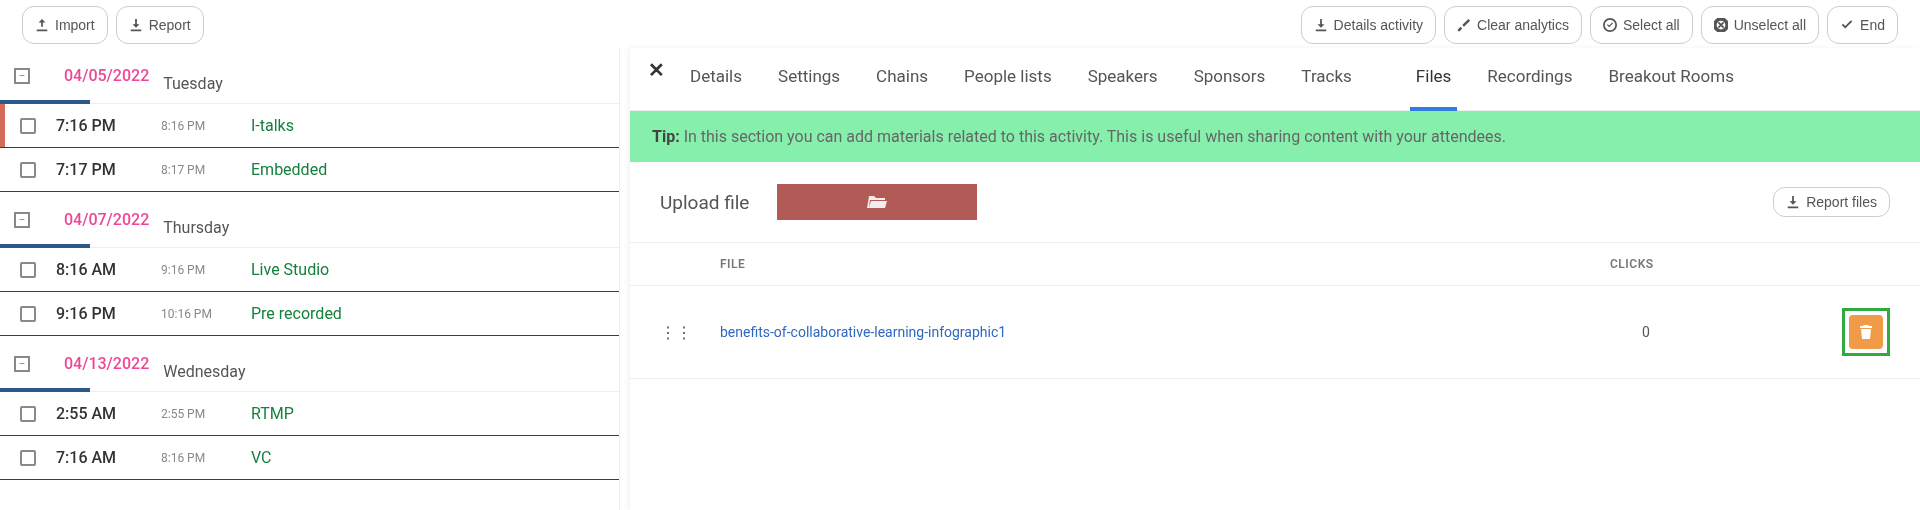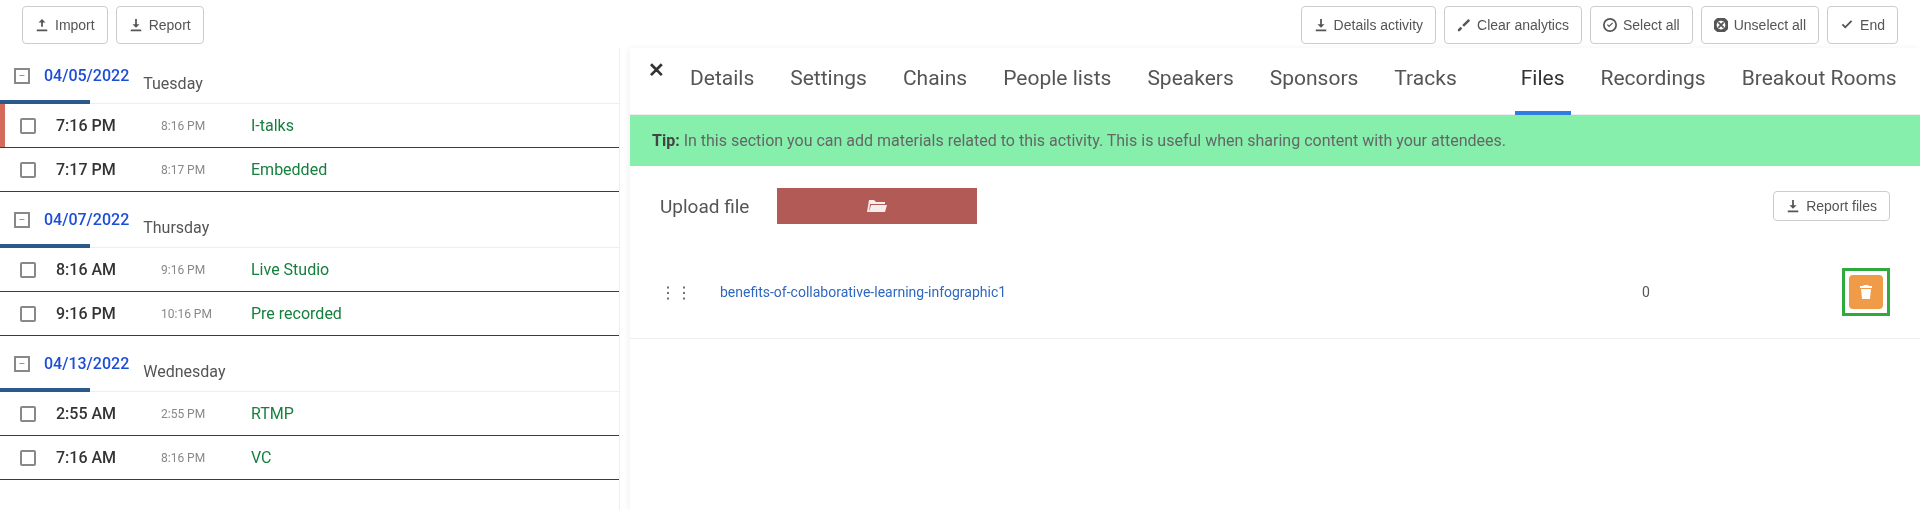--- a/index.html
+++ b/index.html
@@ -21,21 +21,21 @@
     right: 0;
     height: 38px;
     display: flex;
     justify-content: space-between;
     padding: 0 22px;
   }
   .btn-group { display: flex; gap: 8px; }
   .btn {
     background: #fff;
     border: 1px solid #ccc;
-    border-radius: 4px;
+    border-radius: 12px;
     padding: 6px 12px;
     font-size: 14px;
     color: #555;
     display: inline-flex;
     align-items: center;
     gap: 6px;
     cursor: pointer;
   }
   .btn svg { width: 14px; height: 14px; fill: #555; }
 
@@ -60,21 +60,21 @@
   }
   .day-header::after {
     content: "";
     position: absolute;
     left: 0;
     bottom: -1px;
     height: 4px;
     width: 90px;
     background: #2b5a8a;
   }
-  .day-header .date { font-weight: 500; color: #1d4ed8; }
+  .day-header .date { font-weight: 500; color: #ec4899; margin-left: 20px; }
   .day-header .dow  { color: #555; margin-top: 16px; }
   .collapse-box {
     width: 16px; height: 16px;
     border: 2px solid #888;
     display: inline-flex; align-items: center; justify-content: center;
     color: #888; font-size: 12px; line-height: 1;
   }
   .row {
     display: flex;
     align-items: center;
@@ -116,21 +116,21 @@
     top: 6px; left: 10px;
     font-size: 20px; font-weight: bold;
     color: #333; cursor: pointer;
     padding: 4px 8px;
   }
   .tabs {
     display: flex;
     gap: 36px;
     padding: 18px 0 14px 60px;
     border-bottom: 1px solid #eee;
-    font-size: 21px;
+    font-size: 17px;
     color: #555;
   }
   .tab { cursor: pointer; position: relative; padding-bottom: 10px; }
   .tab.active { color: #333; margin-left: 28px; }
   .tab.active::after {
     content: "";
     position: absolute;
     left: -6px; right: -6px; bottom: -15px;
     height: 4px; background: #2f7de0;
   }
@@ -343,20 +343,26 @@
     </div>
     <div class="spacer"></div>
     <button class="btn">
       <svg viewBox="0 0 16 16">
           <path d="M7 1h2v6h3l-4 4-4-4h3V1zm-5 12h12v2H2v-2z"></path>
         </svg>
       <span>Report files</span>
     </button>
   </div>
 
+  <div class="table-head">
+    <span class="col-handle"></span>
+    <span class="col-file">FILE</span>
+    <span class="col-clicks">CLICKS</span>
+    <span class="col-act"></span>
+  </div>
 
   <div class="table-row">
     <span class="drag-handle">⋮⋮</span>
     <span class="file-link">benefits-of-collaborative-learning-infographic1</span>
     <span class="clicks-val">0</span>
     <span class="del-wrap">
       <span class="del-btn">
         <svg viewBox="0 0 14 16">
             <path d="M5 1h4l1 1h3v2H1V2h3l1-1zM2 5h10l-1 10H3L2 5z"></path>
           </svg>

